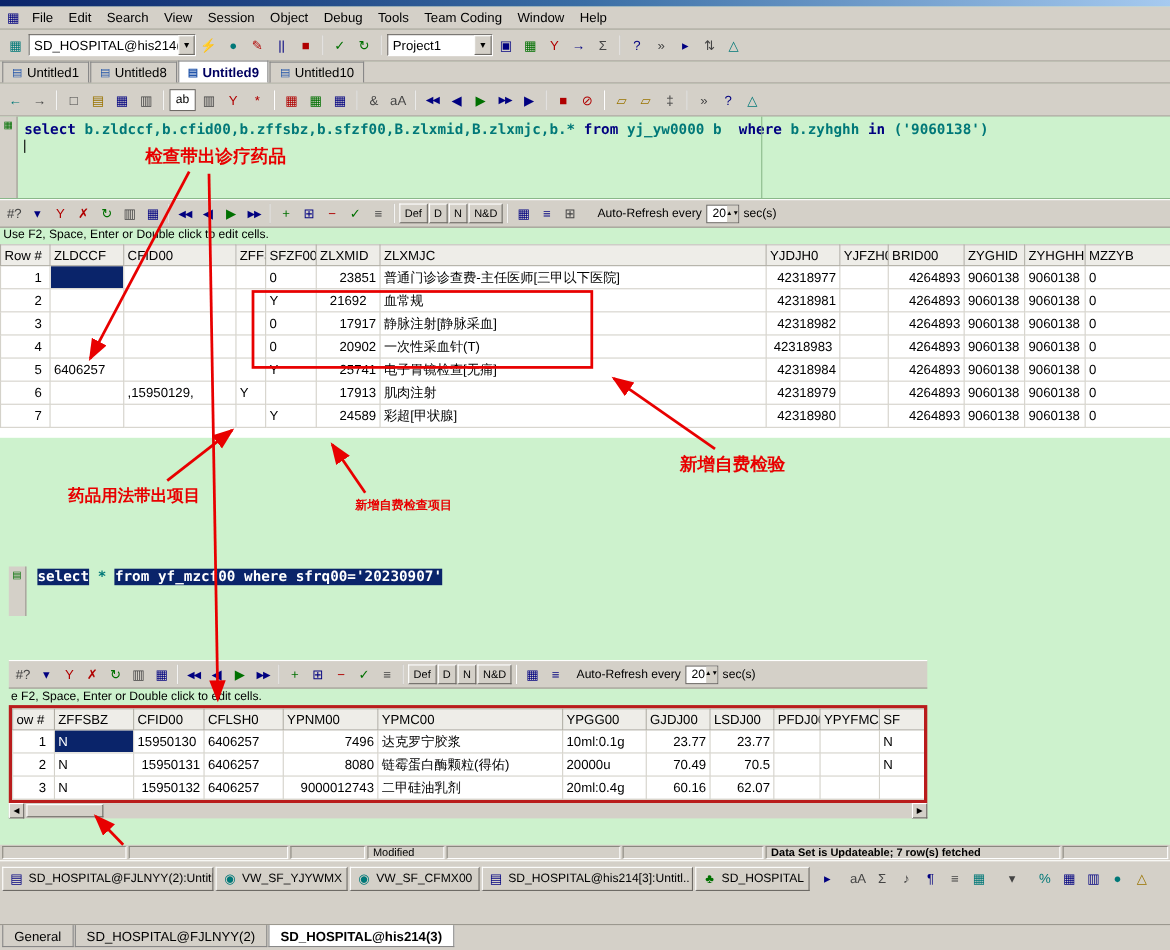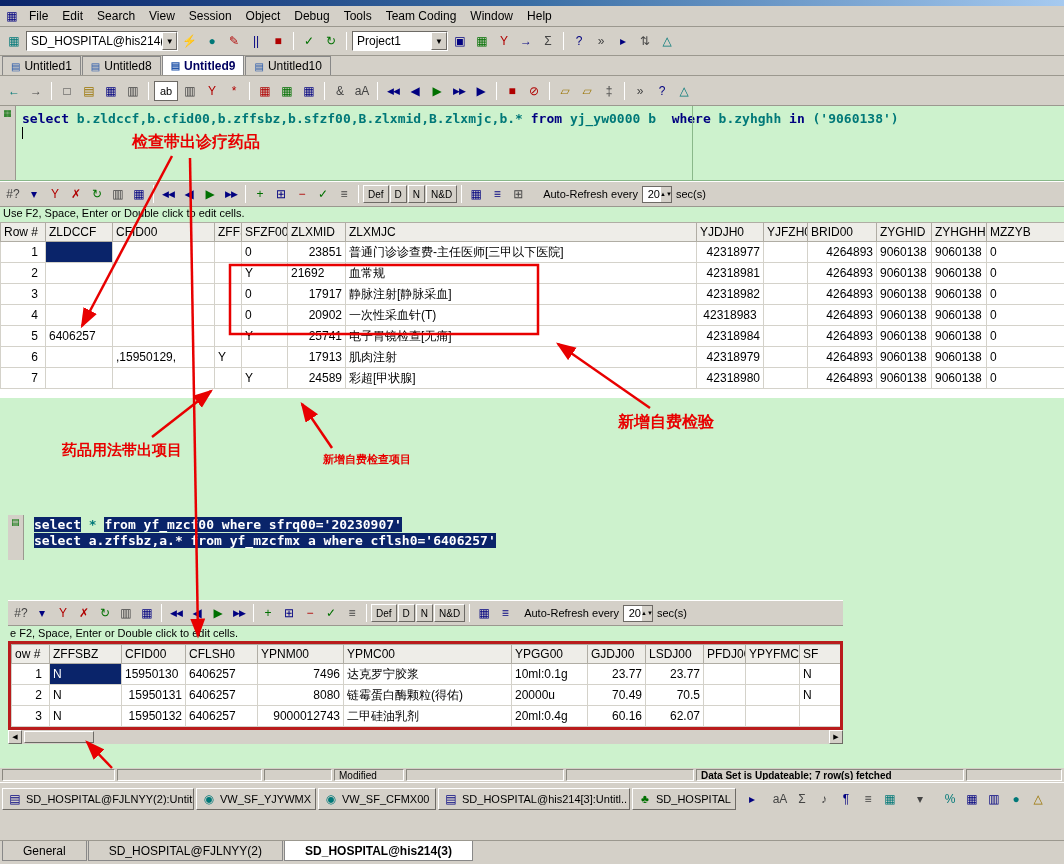--- a/index.html
+++ b/index.html
@@ -57,21 +57,21 @@
   .hscroll{height:14px;background:#d4d0c8;display:flex;align-items:center}
   .sbtn{width:14px;height:14px;background:#d4d0c8;border:1px solid;border-color:#fff #6d6a65 #6d6a65 #fff;font-size:7px;display:flex;align-items:center;justify-content:center}
   .thumb{width:70px;height:12px;background:#d4d0c8;border:1px solid;border-color:#fff #6d6a65 #6d6a65 #fff;margin-left:2px}
   
   #statusbar{left:0;top:768px;width:1064px;height:14px;display:flex;gap:2px;background:#d4d0c8;padding:1px 2px}
   .seg{height:12px;border:1px solid;border-color:#8a877f #fff #fff #8a877f;font-size:10px;padding:0 4px;overflow:hidden;white-space:nowrap;display:flex;align-items:center}
   
   #windowbar{left:0;top:782px;width:1064px;height:58px;background:#d4d0c8;border-top:1px solid #fff}
   .wbtn{position:absolute;top:5px;height:22px;background:#d4d0c8;border:1px solid;border-color:#fff #6d6a65 #6d6a65 #fff;display:flex;align-items:center;gap:4px;font-size:11px;padding:0 5px;overflow:hidden;white-space:nowrap}
   #bottomtabs{left:0;top:840px;width:1064px;height:24px;background:#d4d0c8;border-top:1px solid #9b988f;display:flex;align-items:flex-start;padding-left:2px}
-  .btab{height:20px;display:flex;align-items:center;font-size:12px;padding:0 20px;background:#d4d0c8;border:1px solid #888;border-top:none;margin-right:1px}
+  .btab{height:20px;display:flex;align-items:center;font-size:12px;padding:0 10px;background:#d4d0c8;border:1px solid #888;border-top:none;margin-right:1px}
   .btab.active{background:#fff;font-weight:bold}
   
   .anno{position:absolute;color:#e80000;font-weight:bold;z-index:51;white-space:nowrap}
   #overlay{position:absolute;left:0;top:0;z-index:50;pointer-events:none}
   .divline{position:absolute;width:1px;background:#8ab88a}
 </style>
 </head>
 <body>
 
 <div id="app">
@@ -281,21 +281,21 @@
             <td>9060138</td>
             <td>9060138</td>
             <td>0</td>
           </tr>
           <tr>
             <td class="rn" style="text-align: right;">2</td>
             <td></td>
             <td></td>
             <td></td>
             <td>Y</td>
-            <td style="text-align: left;">21692</td>
+            <td style="text-align: center;">21692</td>
             <td>血常规</td>
             <td style="text-align: right;">42318981</td>
             <td></td>
             <td style="text-align: right;">4264893</td>
             <td>9060138</td>
             <td>9060138</td>
             <td>0</td>
           </tr>
           <tr>
             <td class="rn" style="text-align: right;">3</td>
@@ -379,21 +379,20 @@
   <div class="anno" style="left:132px;top:132px;font-size:16px">检查带出诊疗药品</div>
   <div class="anno" style="left:62px;top:441px;font-size:15px">药品用法带出项目</div>
   <div class="anno" style="left:323px;top:452px;font-size:11px">新增自费检查项目</div>
   <div class="anno" style="left:618px;top:412px;font-size:16px">新增自费检验</div>
 
   <div id="editor2" class="abs">
     <div class="gutter">
         <span style="font-size:9px;color:#007000">▤</span>
       </div>
     <div class="sqlline" style="left:26px;top:2px"><span class="sel">select</span><span class="id"> * </span><span class="sel">from yf_mzcf00 where sfrq00='20230907'</span></div>
-    <div class="sqlline" style="left:26px;top:18px"><span class="sel">select a.zffsbz,a.* from yf_mzcfmx a where cflsh0='6406257'</span></div>
   </div>
 
   <div id="rtoolbar2" class="abs rtoolbar">
     <span class="ic cK">#?</span>
     <span class="ic cN">▾</span>
     <span class="ic cR">Y</span>
     <span class="ic cR">✗</span>
     <span class="ic cG">↻</span>
     <span class="ic cK">▥</span>
     <span class="ic cN">▦</span>

